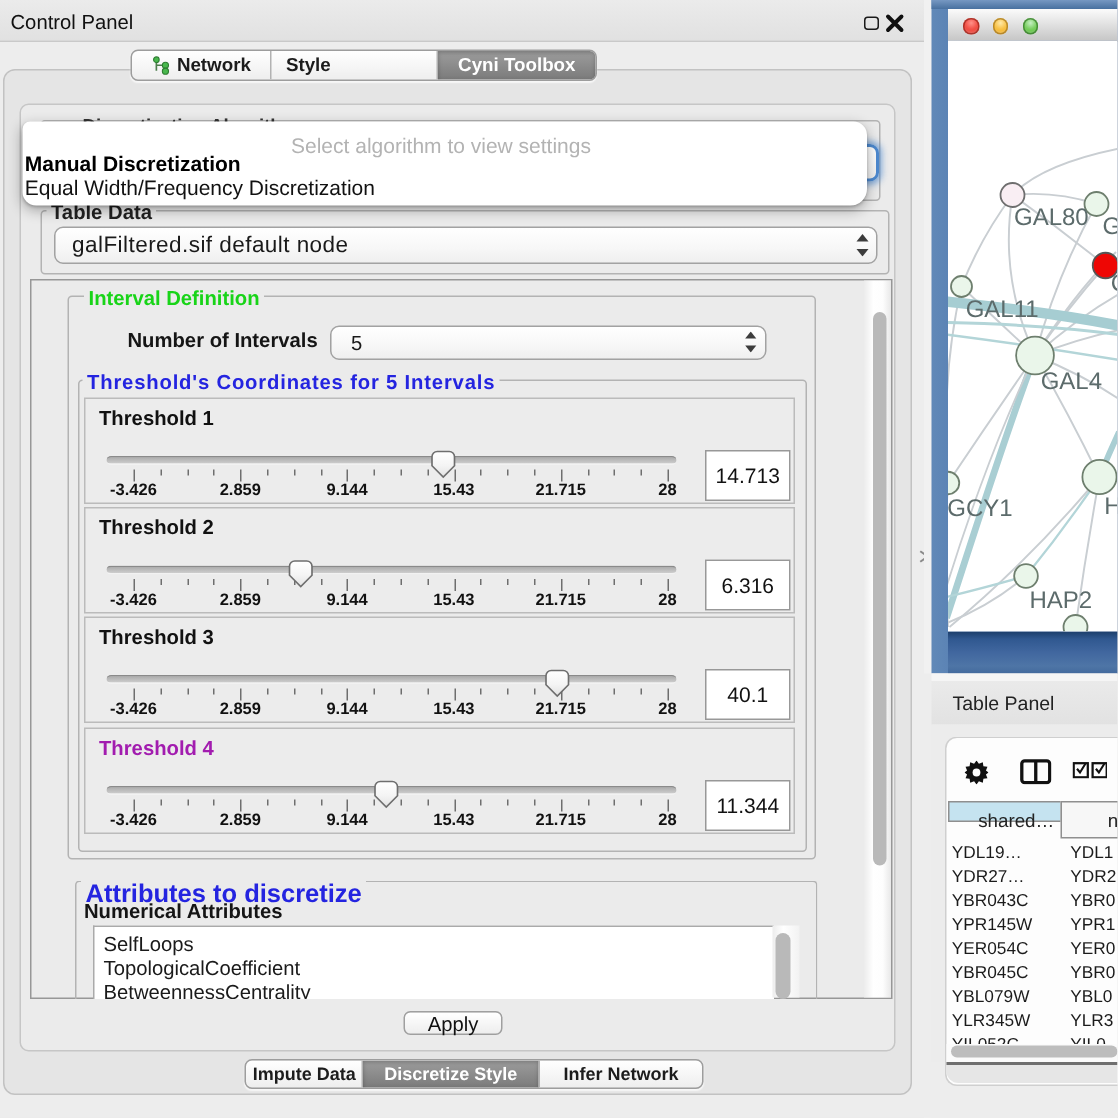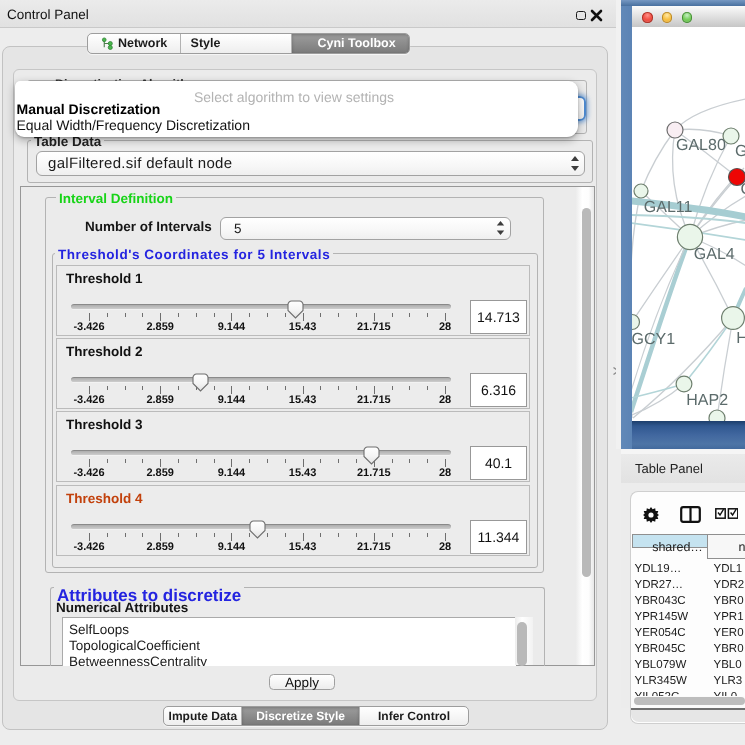--- a/index.html
+++ b/index.html
@@ -40,21 +40,21 @@
 <div class="seg" style="left:86.8px;top:32.5px;height:19px;font-size:12.5px;font-weight:bold;border-radius:5px;">
  <div style="width:92.6px;">
   <svg width="13" height="13" viewBox="0 0 14 14" style="margin-right:4px;">
    <path d="M3.5 3.5 V11 M3.5 7 H9.5 M9.5 7 V11" stroke="#4d7d4d" stroke-width="1.2" fill="none"></path>
    <circle cx="3.5" cy="3" r="2" fill="#49b84d" stroke="#2e7d32" stroke-width=".8"></circle>
    <circle cx="10" cy="7" r="2.2" fill="#49b84d" stroke="#2e7d32" stroke-width=".8"></circle>
    <circle cx="10" cy="11.3" r="2.2" fill="#49b84d" stroke="#2e7d32" stroke-width=".8"></circle>
   </svg>Network</div>
  <div style="width:48.3px;">Style</div>
  <div style="width:60px;margin-top:32px;">Select</div>
- <div class="on" style="width:105.7px;padding-left:12px;">Cyni Toolbox</div>
+ <div class="on" style="width:105.7px;">Cyni Toolbox</div>
 </div>
 
 <div class="grp" style="left:27px;top:80px;width:558px;height:52px;"></div>
 <div class="abs b" style="left:55px;top:77px;font-size:12.5px;color:#333;">Discretization Algorithm</div>
 <div class="combo" style="left:36px;top:96px;width:550px;height:25px;border:2.5px solid #4d89cf;box-shadow:0 0 4px 2px rgba(77,137,207,.65);"></div>
 
 <div class="grp" style="left:27px;top:140px;width:564px;height:41px;"></div>
 <div class="glab b" style="left:31px;top:133.5px;font-size:13.5px;color:#222;">Table Data</div>
 <div class="combo" style="left:36px;top:151px;width:549px;height:25px;"></div>
 <div class="abs" style="left:48px;top:155px;font-size:15px;letter-spacing:.3px;color:#1a1a1a;">galFiltered.sif default node</div>
@@ -196,21 +196,21 @@
       <linearGradient id="tg3" x1="0" y1="0" x2="0" y2="1">
         <stop offset="0" stop-color="#ffffff"></stop>
         <stop offset=".55" stop-color="#f4f4f4"></stop>
         <stop offset="1" stop-color="#e2e2e2"></stop>
       </linearGradient>
     </defs>
     <path d="M1 4.5 A3.5 3.5 0 0 1 4.5 1 H12.5 A3.5 3.5 0 0 1 16 4.5 V10.5 L8.5 18 L1 10.5 Z" fill="url(#tg3)" stroke="#6e6e6e" stroke-width="1.1"></path>
   </svg>
 <div class="vbox" style="left:470px;top:446px;">40.1</div>
 <div class="abs" style="left:56px;top:485px;width:474px;height:71px;background:#ececec;border:1px solid #bbbbbb;box-sizing:border-box;"></div>
-<div class="abs b" style="left:66px;top:491px;font-size:13.5px;color:#c2410c;">Threshold 4</div>
+<div class="abs b" style="left:66px;top:491px;font-size:13.5px;color:#a21caf;">Threshold 4</div>
 <div class="abs" style="left:71px;top:524px;width:380px;height:4px;background:linear-gradient(#adadad,#cdcdcd);border-top:1px solid #8a8a8a;border-bottom:1px solid #f2f2f2;border-radius:3px;"></div>
 <div class="tick" style="left:89.0px;top:533px;height:8px;"></div>
 <div class="tick" style="left:106.8px;top:533px;height:4px;"></div>
 <div class="tick" style="left:124.6px;top:533px;height:4px;"></div>
 <div class="tick" style="left:142.4px;top:533px;height:4px;"></div>
 <div class="tick" style="left:160.2px;top:533px;height:8px;"></div>
 <div class="tick" style="left:178.0px;top:533px;height:4px;"></div>
 <div class="tick" style="left:195.8px;top:533px;height:4px;"></div>
 <div class="tick" style="left:213.6px;top:533px;height:4px;"></div>
 <div class="tick" style="left:231.4px;top:533px;height:8px;"></div>
@@ -252,21 +252,21 @@
  <div style="position:absolute;left:6px;top:20px;font-size:13.5px;color:#1a1a1a;">TopologicalCoefficient</div>
  <div style="position:absolute;left:6px;top:36px;font-size:13.5px;color:#1a1a1a;">BetweennessCentrality</div>
 </div>
 <div class="abs" style="left:515px;top:617px;width:18px;height:48px;background:linear-gradient(90deg,#ededed,#ffffff 40%,#f2f2f2);"></div>
 <div class="abs" style="left:517px;top:621.5px;width:10px;height:44px;background:#b9b9b9;border-radius:5px;"></div>
 
 <div class="abs" style="left:269px;top:673.5px;width:64px;height:14.5px;background:linear-gradient(#ffffff,#ededed);border:1px solid #9f9f9f;border-radius:4.5px;text-align:center;font-size:13.5px;color:#111;line-height:15px;">Apply</div>
 <div class="seg" style="left:163.4px;top:706px;height:18px;font-size:12px;font-weight:bold;border-radius:5px;">
  <div style="width:77px;">Impute Data</div>
  <div class="on" style="width:116.3px;">Discretize Style</div>
- <div style="width:108.7px;">Infer Control</div>
+ <div style="width:108.7px;">Infer Network</div>
 </div>
 
 <div class="abs" style="left:15px;top:80.5px;width:562.5px;height:56px;background:#fff;border-radius:5px 9px 11px 9px;box-shadow:0 3px 9px rgba(0,0,0,.32),0 1px 2px rgba(0,0,0,.2);z-index:50;"></div>
 <div class="abs" style="left:194px;top:88.5px;font-size:14px;color:#b3b3b3;z-index:51;">Select algorithm to view settings</div>
 <div class="abs b" style="left:16.5px;top:100.5px;font-size:14px;color:#000;z-index:51;">Manual Discretization</div>
 <div class="abs" style="left:16.5px;top:117px;font-size:14px;color:#111;z-index:51;">Equal Width/Frequency Discretization</div>
 
 <svg class="abs" style="left:612px;top:366px;" width="8" height="10" viewBox="0 0 8 10">
     <path d="M1.5 1.5 L6.5 5 L1.5 8.5" fill="none" stroke="#8a8a8a" stroke-width="1.4"></path>
   </svg>

